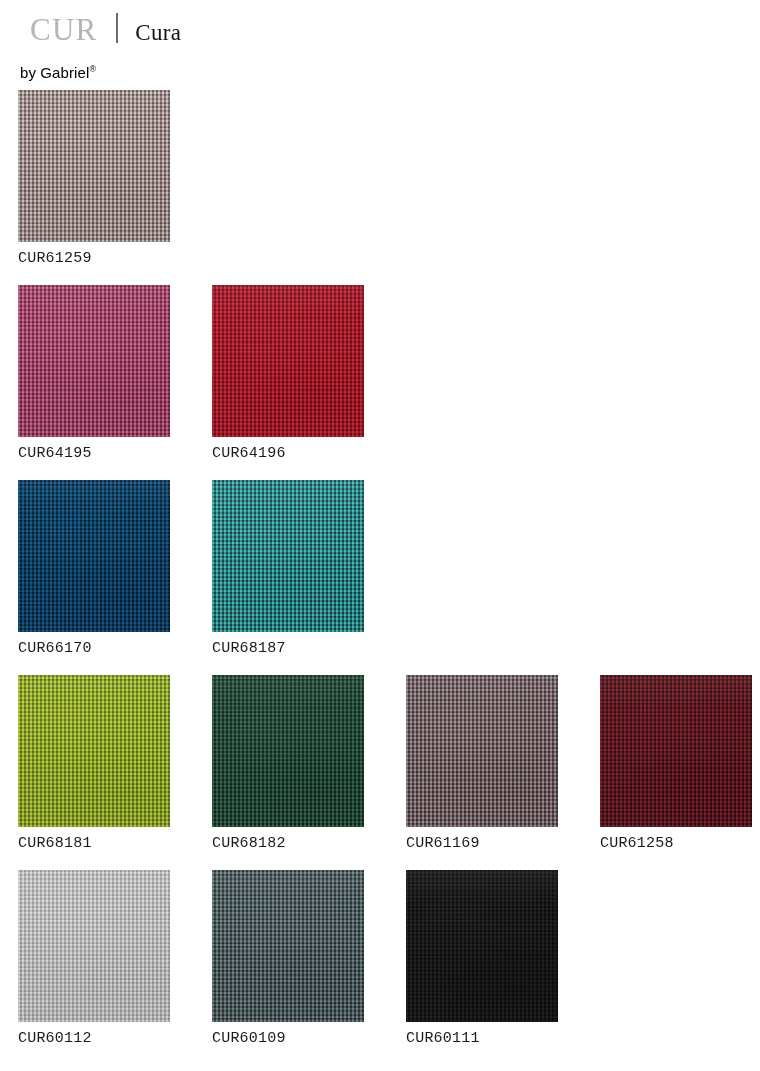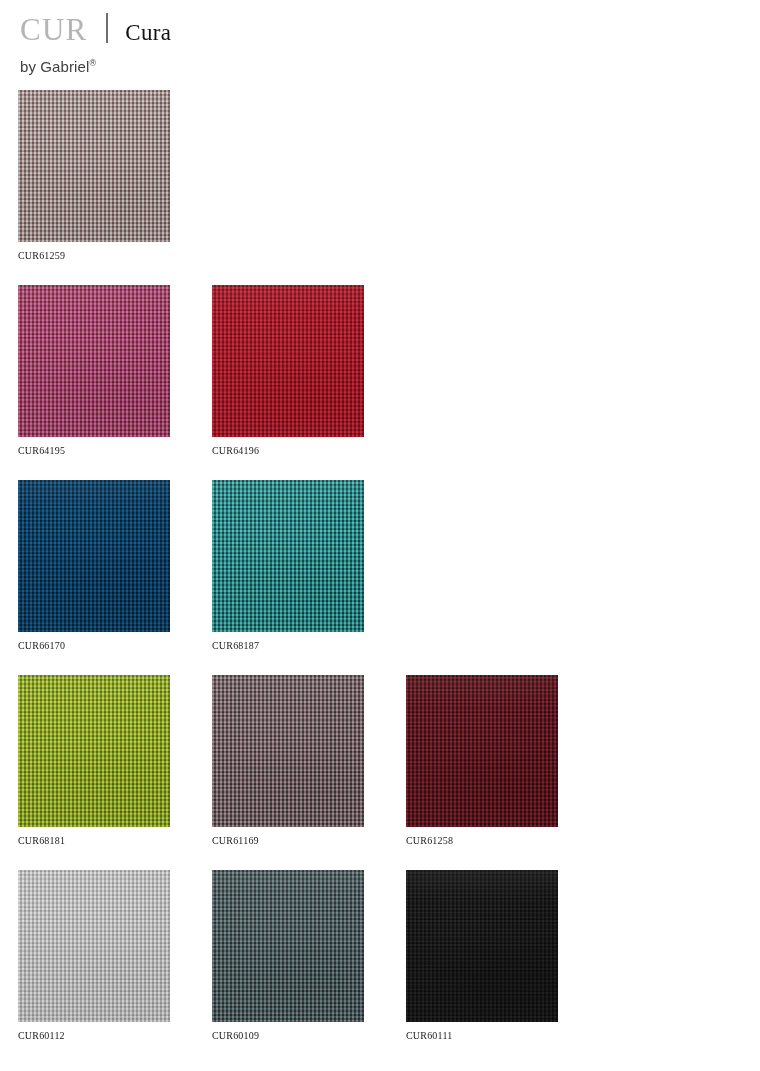--- a/index.html
+++ b/index.html
@@ -28,42 +28,43 @@
     display: flex;
     align-items: baseline;
     height: 44px;
   }
   .brand-code {
     font-family: "Liberation Serif", serif;
     font-size: 31px;
     letter-spacing: 1.2px;
     color: #b6b4b4;
     line-height: 1;
+    margin-left: 10px;
   }
   .brand-divider {
     display: inline-block;
     width: 2px;
     height: 30px;
     background: #6e6e6e;
     margin: 0 17px 0 19px;
     position: relative;
     top: 3px;
   }
   .brand-name {
     font-family: "Liberation Serif", serif;
     font-size: 23px;
     color: #121212;
     line-height: 1;
     letter-spacing: 0.3px;
   }
   .brand-sub {
     font-family: "Liberation Sans", sans-serif;
     font-size: 15px;
-    color: #404040;
-    margin-top: 4px;
+    color: #000000;
+    margin-top: 10px;
     letter-spacing: 0.1px;
   }
   .brand-sub sup {
     font-size: 9px;
     vertical-align: super;
     line-height: 0;
   }
 
   
   .grid {
@@ -119,22 +120,22 @@
     mix-blend-mode: soft-light;
   }
   .swatch .shade {
     position: absolute;
     inset: 0;
     background:
       linear-gradient(180deg, rgba(255,255,255,0.05) 0%, rgba(0,0,0,0.00) 22%, rgba(0,0,0,0.05) 100%);
   }
 
   .label {
-    font-family: Liberation Serif, serif;
-    font-size: 10px;
+    font-family: Liberation Mono, monospace;
+    font-size: 15px;
     color: #1a1a1a;
     letter-spacing: 0.2px;
     margin-top: 8px;
     white-space: nowrap;
   }
 </style>
 </head>
 <body>
 
 <div class="header">
@@ -206,20 +207,28 @@
   <div class="row">
     <div class="cell">
       <div class="swatch" style="background-color: rgb(138, 160, 42);">
         <div class="weave"></div>
         <div class="slub"></div>
         <div class="shade"></div>
       </div>
       <div class="label">CUR68181</div>
     </div>
     <div class="cell">
+      <div class="swatch" style="background-color: rgb(36, 71, 54);">
+        <div class="weave"></div>
+        <div class="slub"></div>
+        <div class="shade"></div>
+      </div>
+      <div class="label">CUR68182</div>
+    </div>
+    <div class="cell">
       <div class="swatch" style="background-color: rgb(111, 96, 99);">
         <div class="weave"></div>
         <div class="slub"></div>
         <div class="shade"></div>
       </div>
       <div class="label">CUR61169</div>
     </div>
     <div class="cell">
       <div class="swatch" style="background-color: rgb(87, 23, 30);">
         <div class="weave"></div>

